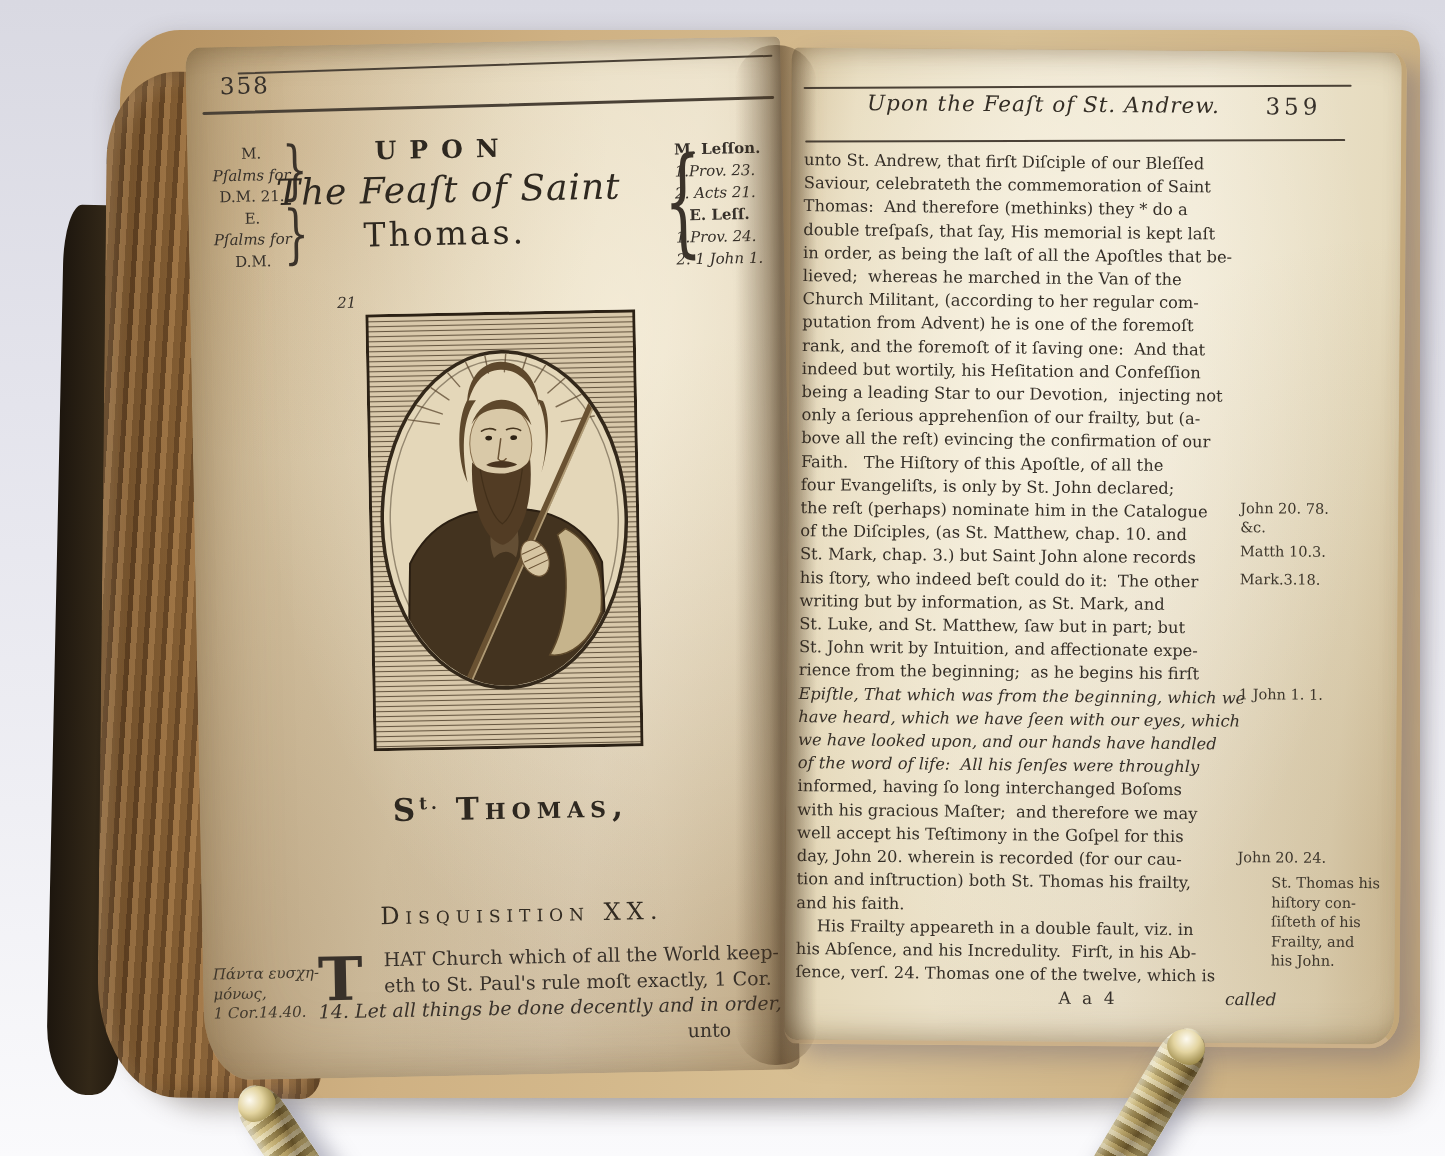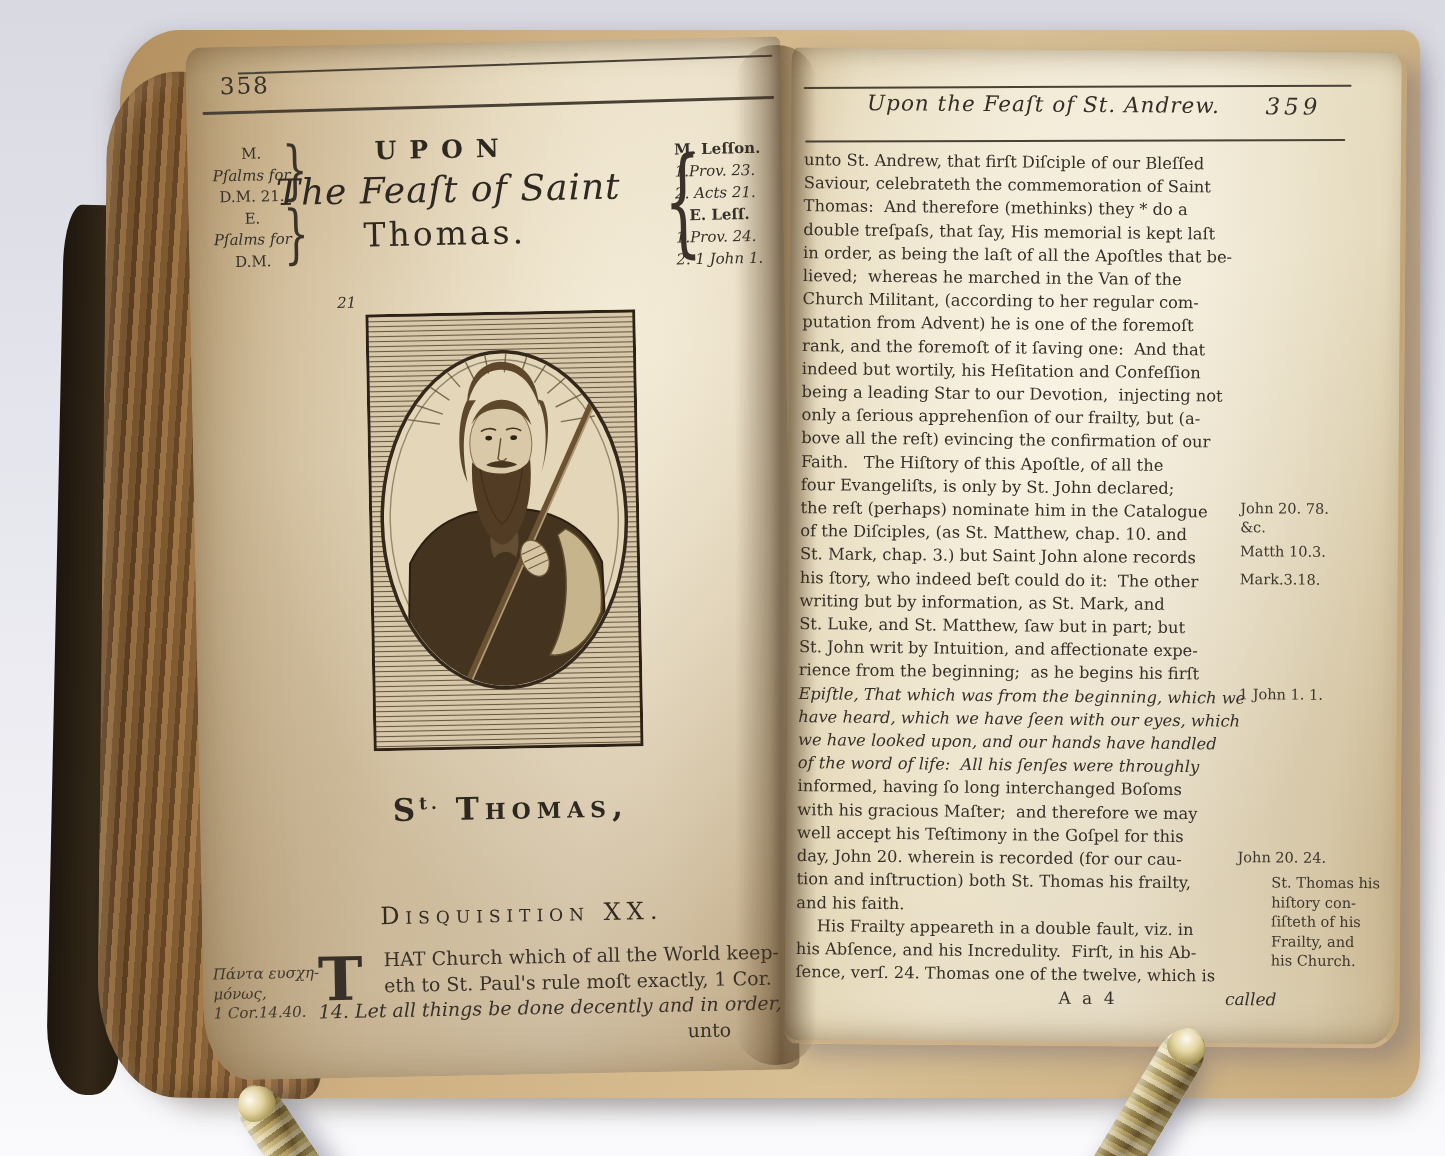--- a/index.html
+++ b/index.html
@@ -95,21 +95,21 @@
   .lpara .ln:nth-child(3){font-style:italic;}
   .lpara .ln:nth-child(4){text-align:right;padding-right:6px;}
   .greek-note{position:absolute;left:10px;top:918px;width:108px;font-size:15px;
     line-height:19.5px;font-style:italic;color:#40382c;}
 
   
   .rp-rule1{left:12px;top:36px;width:548px;transform:rotate(-.7deg);}
   .rp-rule2{left:14px;top:90px;width:540px;transform:rotate(-.6deg);}
   .rp-head{position:absolute;left:42px;top:42px;width:420px;text-align:center;
     font-style:italic;font-size:21.5px;color:#332d25;letter-spacing:1px;}
-  .pnum-right{position:absolute;left:474px;top:42px;font-size:23px;letter-spacing:4px;font-style:italic;}
+  .pnum-right{position:absolute;left:474px;top:42px;font-size:23px;letter-spacing:4px;}
   .rp-body{position:absolute;left:12px;top:101px;width:455px;font-size:16.3px;
     line-height:23.2px;transform:rotate(.15deg);color:#352f28;}
   .rp-body .ln{white-space:pre;}
   .rp-body .ln:nth-child(24),.rp-body .ln:nth-child(25),
   .rp-body .ln:nth-child(26),.rp-body .ln:nth-child(27){font-style:italic;}
   .sig-row{position:absolute;left:12px;top:938px;width:480px;height:24px;font-size:17px;}
   .sig-mark{position:absolute;left:262px;letter-spacing:3px;}
   .catchword{position:absolute;right:0;font-style:italic;}
   .rnote{position:absolute;left:452px;width:158px;font-size:14.5px;line-height:18.5px;color:#3d362c;}
   .note-austin{top:146px;}
@@ -339,21 +339,21 @@
       <div>
           <div class="ln">John 20. 24.</div>
         </div>
     </div>
     <div class="rnote note-thomas">
       <div>
           <div class="ln">St. Thomas his</div>
           <div class="ln">hiſtory con-</div>
           <div class="ln">ſiſteth of his</div>
           <div class="ln">Frailty, and</div>
-          <div class="ln">his Church.</div>
+          <div class="ln">his John.</div>
         </div>
     </div>
   </div>
 
   <div class="gutter"></div>
 
   <div class="finial finial-left"></div>
   <div class="finial finial-right"></div>
 </div>
 

